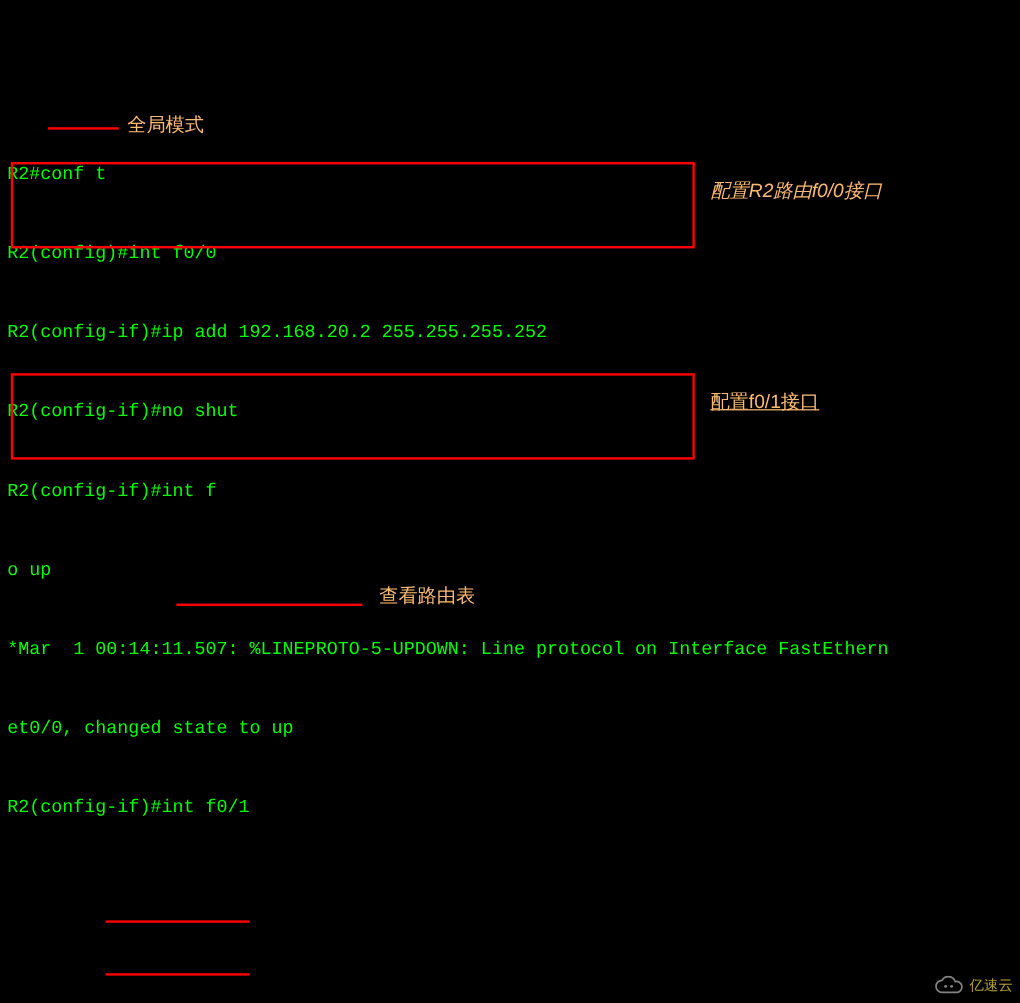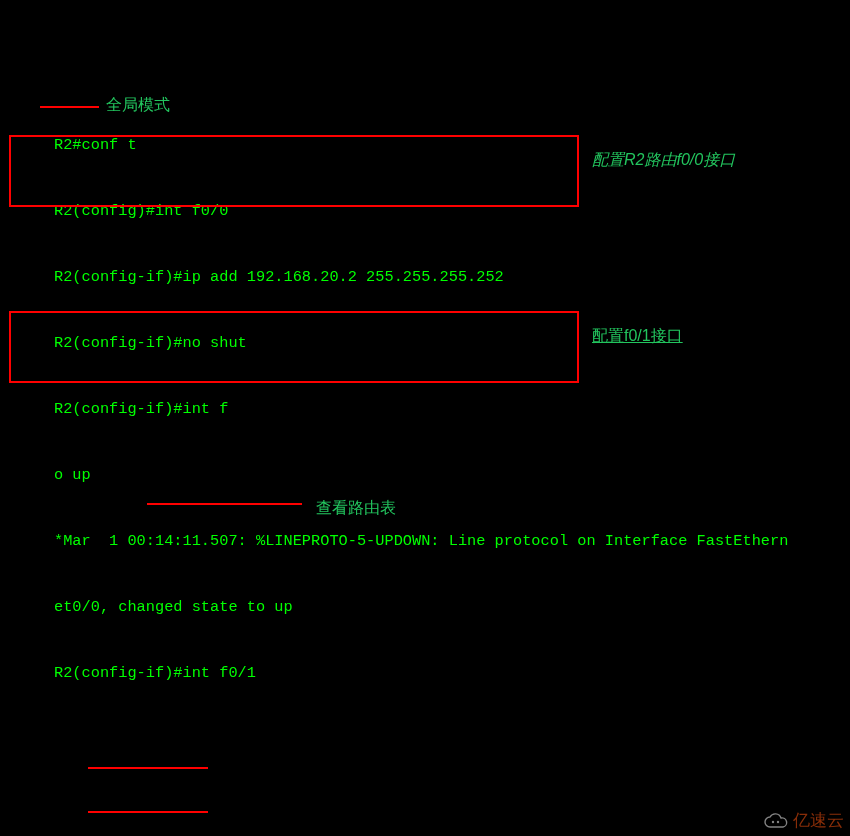--- a/index.html
+++ b/index.html
@@ -10,24 +10,24 @@
     font-size: 15.3px;
     line-height: 22px;
     width: 850px;
     height: 836px;
     overflow: hidden;
     position: relative;
     padding: 2px 6px;
     white-space: pre;
   }
   .term { position: relative; }
-  .line { white-space: pre; margin-left: 48px; }
+  .line { white-space: pre; }
   .anno {
     position: absolute;
-    color: #22c55e;
+    color: #fdba74;
     font-family: "SimSun","Microsoft YaHei",sans-serif;
     font-size: 16px;
     white-space: nowrap;
     pointer-events: none;
   }
   .redbox {
     position: absolute;
     border: 2px solid #ff0000;
     pointer-events: none;
   }
@@ -42,23 +42,23 @@
     right: 6px;
     bottom: 4px;
     display: flex;
     align-items: center;
     gap: 4px;
     opacity: 0.7;
     pointer-events: none;
   }
   .watermark svg { display: block; }
   .watermark span {
-    color: #c2410c;
+    color: #fde047;
     font-family: "SimSun","Microsoft YaHei",sans-serif;
-    font-size: 17px;
+    font-size: 12px;
   }
 </style>
 </head>
 <body>
 
 
 
 <div class="term">
   <div class="line">R2#conf t</div>
   <div class="line">R2(config)#int f0/0</div>
@@ -97,21 +97,21 @@
   <div class="underline-red" style="left:34px; top:16px; width:59px;"></div>
 
   
   <div class="redbox" style="left:3px; top:45px; width:570px; height:72px;"></div>
   <div class="redbox" style="left:3px; top:221px; width:570px; height:72px;"></div>
 
   
   <div class="anno" style="left:100px; top:4px;">全局模式</div>
   <div class="anno" style="left:586px; top:59px;font-style:italic;">配置R2路由f0/0接口</div>
   <div class="anno" style="left:586px; top:235px;text-decoration:underline;">配置f0/1接口</div>
-  <div class="anno" style="left:310px; top:407px;">查看路由表</div>
+  <div class="anno" style="left:310px; top:397px;">查看路由表</div>
 
   
   <div class="underline-red" style="left:141px; top:413px; width:155px;"></div>
 
   
   <div class="underline-red" style="left:82px; top:677px; width:120px;"></div>
   <div class="underline-red" style="left:82px; top:721px; width:120px;"></div>
 </div>
 
 <div class="watermark">

